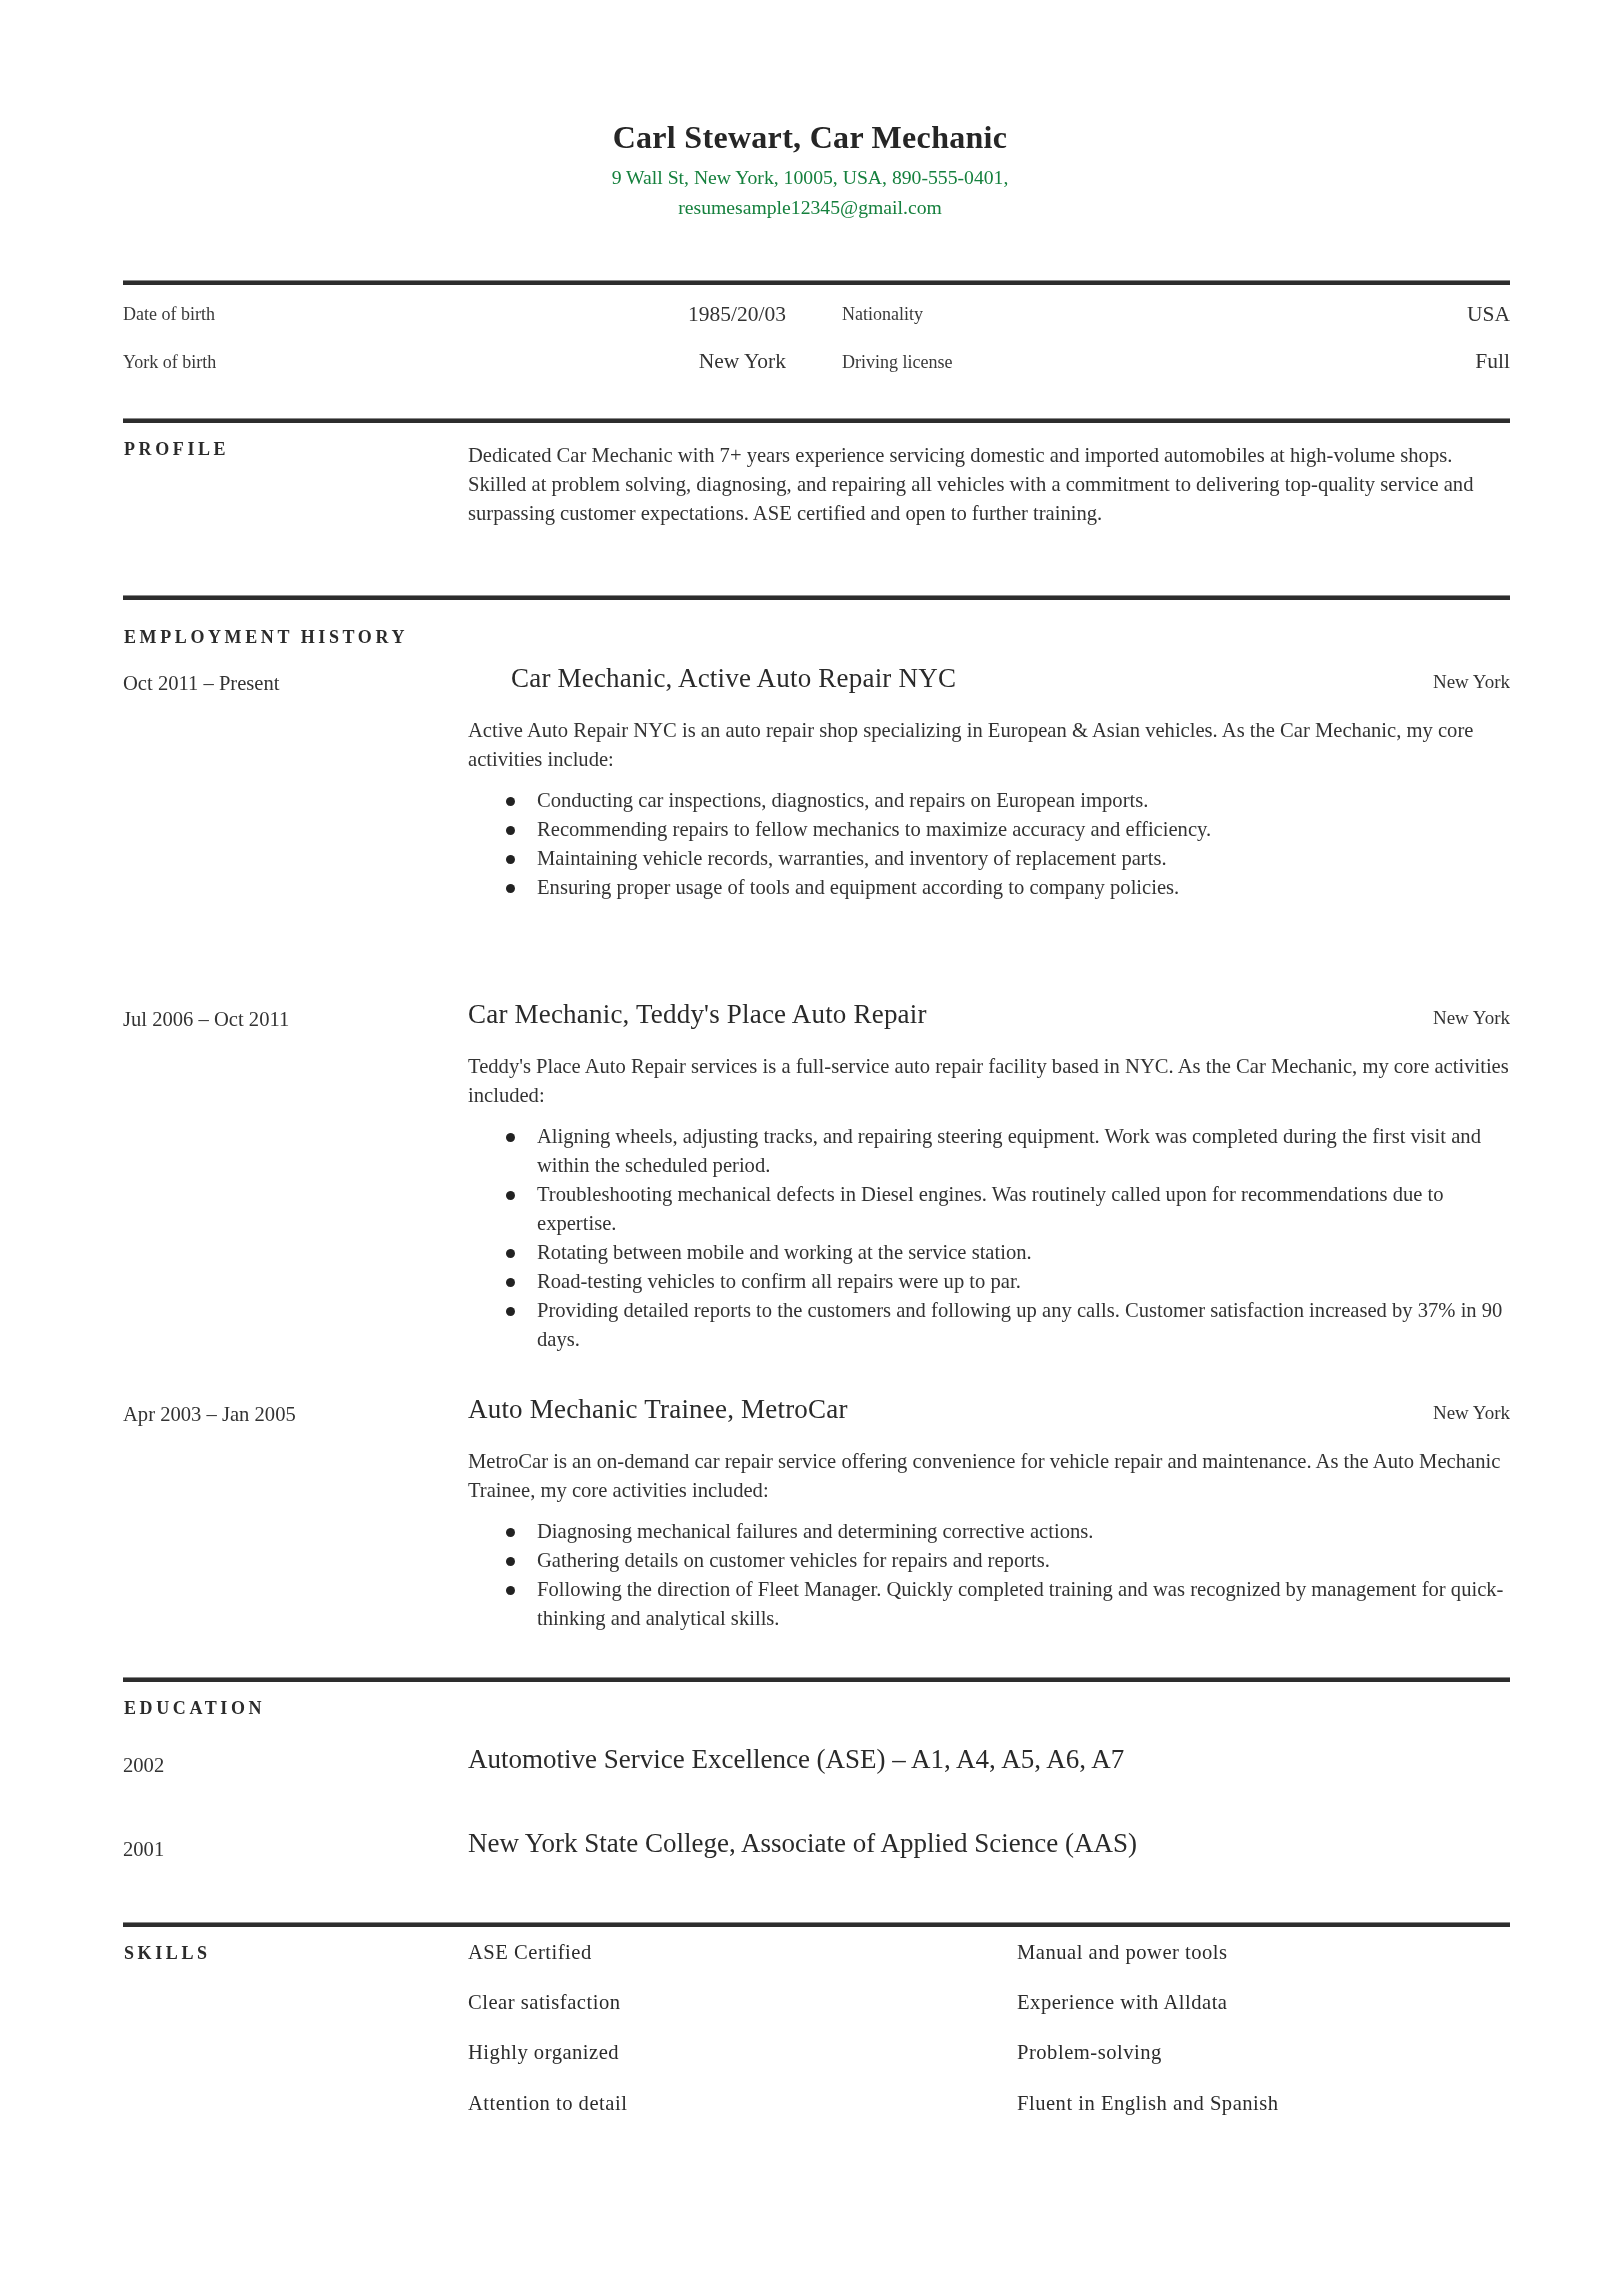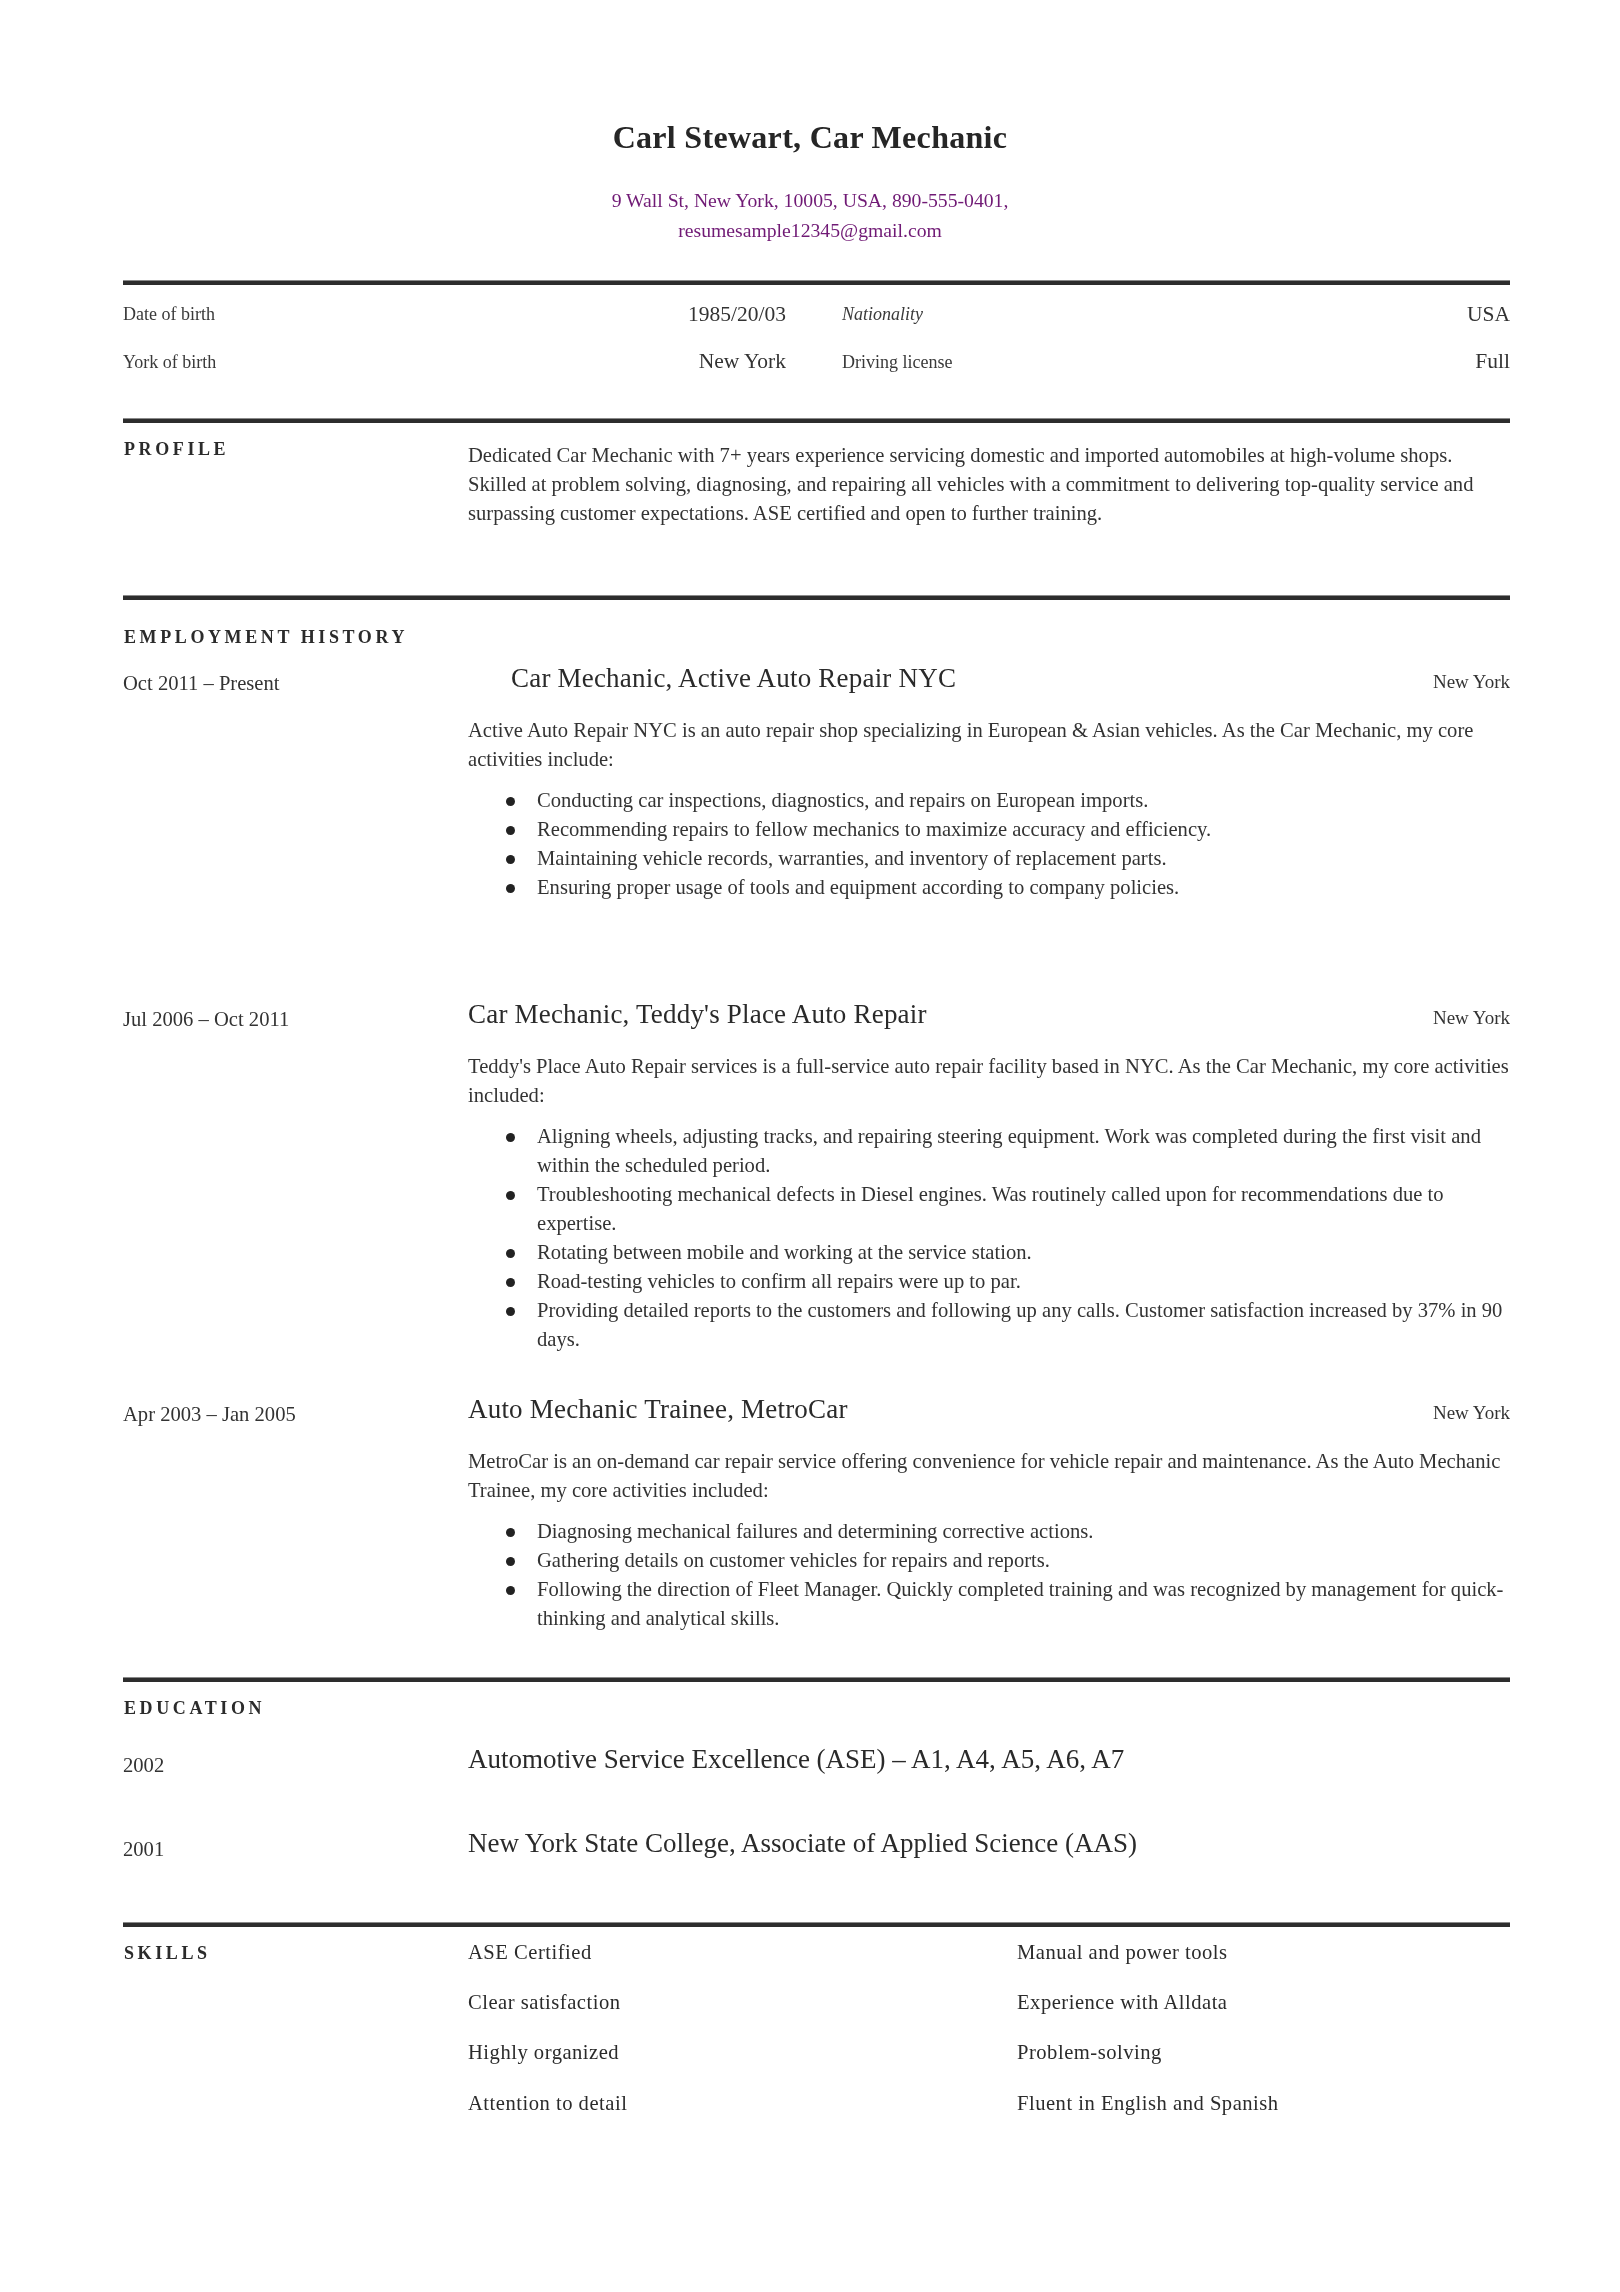--- a/index.html
+++ b/index.html
@@ -9,21 +9,21 @@
       position: relative;
       font-family: "Liberation Serif", "DejaVu Serif", serif;
       color: #2b2b2b;
       overflow: hidden;
     }
     .page { position: absolute; left: 0; top: 0; width: 1620px; height: 2293px; }
 
     
     .header { position: absolute; left: 0; top: 118px; width: 1620px; text-align: center; }
     .name { font-size: 32px; font-weight: bold; color: #262626; letter-spacing: 0.3px; margin: 0; line-height: 39px; }
-    .contact { font-size: 19.7px; color: #701a75; line-height: 29.6px; margin-top: 29px; }
+    .contact { font-size: 19.7px; color: #15803d; line-height: 29.6px; margin-top: 6px; }
 
     .rule { position: absolute; left: 123px; width: 1387px; height: 4.5px; background: #2d2d2d; border-top: 0.9px solid #8a8a8a; box-sizing: border-box; }
 
     
     .detail-label { position: absolute; font-size: 18px; color: #3a3a3a; }
     .detail-value { position: absolute; font-size: 21.5px; color: #333; text-align: right; }
 
     .section-title { position: absolute; left: 124px; font-size: 18px; font-weight: bold; letter-spacing: 3.6px; color: #2b2b2b; }
 
     .body-text { font-size: 20.6px; line-height: 29px; color: #333; }
@@ -58,21 +58,21 @@
   </div>
 
   <div class="rule" style="top:280px;"></div>
 
   <div>
     <div class="detail-label" style="left:123px; top:304px;">Date of birth</div>
     <div class="detail-value" style="left:537px; width:249px; top:302px;">1985/20/03</div>
     <div class="detail-label" style="left:123px; top:352px;">York of birth</div>
     <div class="detail-value" style="left:537px; width:249px; top:349px;">New York</div>
 
-    <div class="detail-label" style="left:842px; top:304px;font-style:italic;">Nationality</div>
+    <div class="detail-label" style="left:842px; top:304px;">Nationality</div>
     <div class="detail-value" style="left:1254px; width:256px; top:302px;">USA</div>
     <div class="detail-label" style="left:842px; top:352px;">Driving license</div>
     <div class="detail-value" style="left:1254px; width:256px; top:349px;">Full</div>
   </div>
 
   <div class="rule" style="top:418px;"></div>
 
   <div class="section-title" style="top:439px;">PROFILE</div>
   <div class="profile-text body-text">Dedicated Car Mechanic with 7+ years experience servicing domestic and imported automobiles at high-volume shops. Skilled at problem solving, diagnosing, and repairing all vehicles with a commitment to delivering top-quality service and surpassing customer expectations. ASE certified and open to further training.</div>
 

